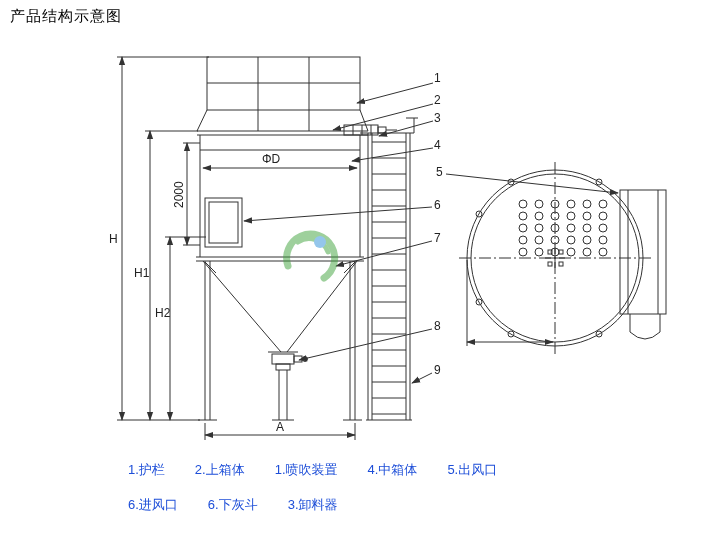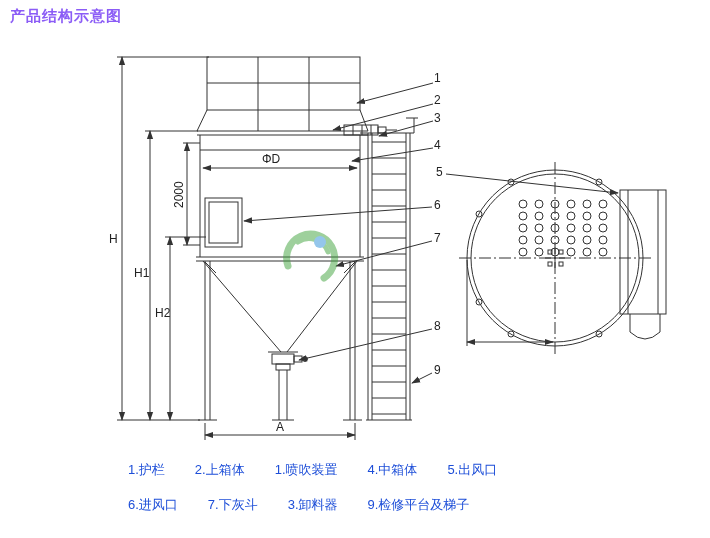--- a/index.html
+++ b/index.html
@@ -1,21 +1,21 @@
 <!DOCTYPE html>
 <html><head>
 <meta charset="utf-8">
 <style>
   html,body{margin:0;padding:0;background:#fff;}
   .screen{
     position:relative;width:710px;height:538px;background:#ffffff;overflow:hidden;
     font-family:"Liberation Sans",sans-serif;
   }
   .title{
-    position:absolute;left:10px;top:7px;font-size:15px;font-weight:bold;color:#8b5cf6;
+    position:absolute;left:10px;top:7px;font-size:15px;font-weight:normal;color:#000000;
     letter-spacing:1px;
   }
   svg .ln line, svg .ln path, svg .ln rect, svg .ln circle, svg .ln polyline{
     stroke:#333;fill:none;stroke-width:1;
   }
   svg text{
     font-family:"Liberation Sans",sans-serif;font-size:12px;fill:#222;stroke:none;
   }
   .legend-row{
     position:absolute;left:128px;display:flex;gap:30px;font-size:13px;color:#1d4ed8;
@@ -277,18 +277,17 @@
 
   <div class="legend-row r1">
     <span>1.护栏</span>
     <span>2.上箱体</span>
     <span>1.喷吹装置</span>
     <span>4.中箱体</span>
     <span>5.出风口</span>
   </div>
   <div class="legend-row r2">
     <span>6.进风口</span>
-    <span>7.下灰斗</span>
+    <span>6.下灰斗</span>
     <span>3.卸料器</span>
-    <span>9.检修平台及梯子</span>
   </div>
 
 </div>
 
 </body></html>

